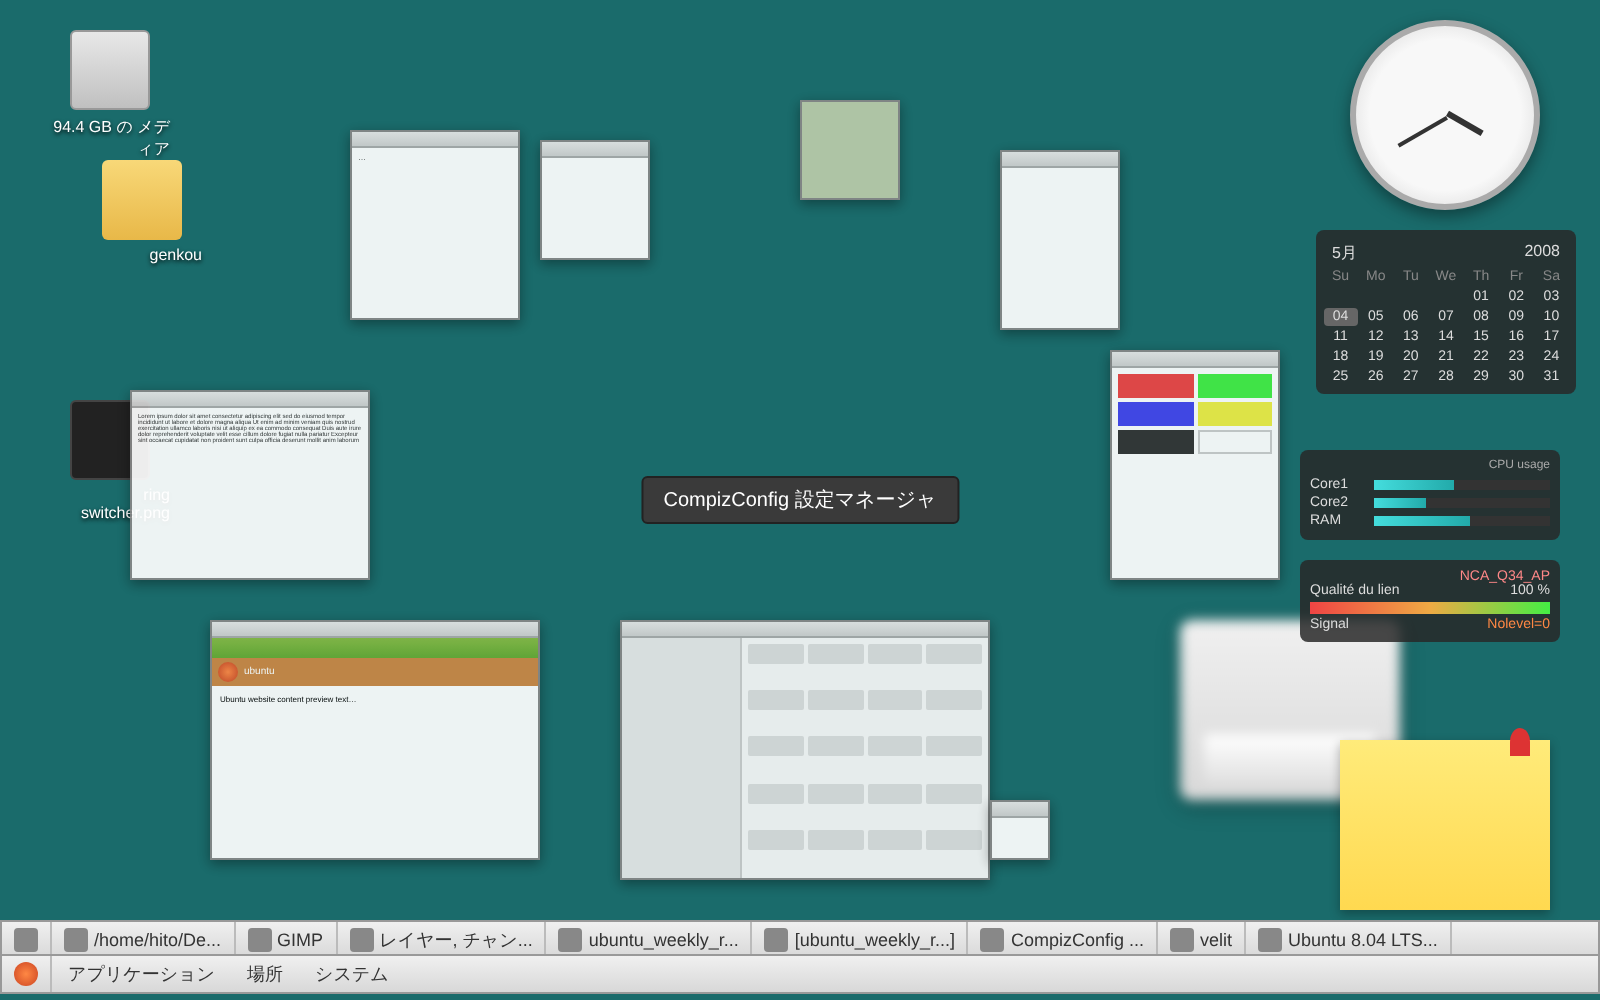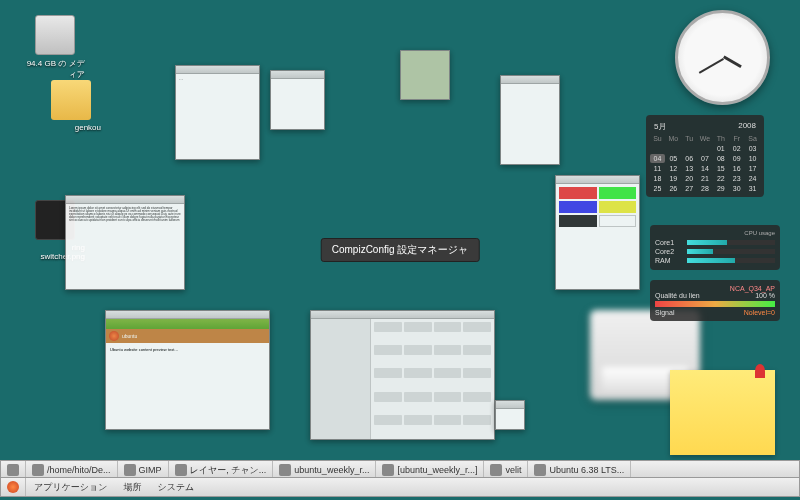--- a/index.html
+++ b/index.html
@@ -13,21 +13,21 @@
 .thumb{position:absolute;background:#fff;border:1px solid #888;box-shadow:0 2px 6px rgba(0,0,0,.4);opacity:.92;overflow:hidden}
 .thumb-content{font-size:4px;color:#333;padding:3px;line-height:1.2}
 .thumb-bar{height:8px;background:linear-gradient(#e8e8e8,#d0d0d0);border-bottom:1px solid #aaa}
 .tooltip{position:absolute;background:#3a3a3a;color:#fff;border:1px solid #222;border-radius:3px;padding:4px 10px;font-size:10px;left:50%;top:50%;transform:translate(-50%,-50%);z-index:100}
 .big-drive{position:absolute;right:100px;bottom:100px;width:110px;height:90px;background:linear-gradient(#f0f0f0,#d8d8d8);border-radius:6px;filter:blur(3px);box-shadow:0 3px 10px rgba(0,0,0,.3)}
 .big-drive::after{content:"";position:absolute;bottom:8px;left:12px;right:12px;height:25px;background:linear-gradient(#fff,#e0e0e0);border-radius:2px}
 .clock{position:absolute;top:10px;right:30px;width:95px;height:95px;border-radius:50%;background:radial-gradient(circle,#f8f8f8 60%,#ccc);border:3px solid #aaa;box-shadow:0 3px 8px rgba(0,0,0,.4)}
 .clock::before,.clock::after{content:"";position:absolute;background:#333;left:50%;top:50%;transform-origin:0 0}
 .clock::before{width:2px;height:28px;transform:rotate(60deg)}
 .clock::after{width:3px;height:20px;transform:rotate(300deg)}
-.calendar{position:absolute;top:115px;right:36px;width:118px;background:rgba(40,40,40,.85);border-radius:4px;padding:4px;color:#ddd;font-size:7px}
+.calendar{position:absolute;top:115px;right:12px;width:130px;background:rgba(40,40,40,.85);border-radius:4px;padding:4px;color:#ddd;font-size:7px}
 .cal-head{display:flex;justify-content:space-between;font-size:8px;padding:2px 4px}
 .cal-grid{display:grid;grid-template-columns:repeat(7,1fr);gap:1px;text-align:center}
 .cal-grid span{padding:1px}
 .cal-day-name{color:#888}
 .cal-today{background:#666;border-radius:2px}
 .sysmon{position:absolute;top:225px;right:20px;width:130px;background:rgba(40,40,40,.85);border-radius:4px;padding:5px;color:#ddd;font-size:7px}
 .bar{height:5px;background:#333;margin:2px 0;position:relative}
 .bar-fill{height:100%;background:linear-gradient(90deg,#4dd,#2aa)}
 .wifi{position:absolute;top:280px;right:20px;width:130px;background:rgba(40,40,40,.85);border-radius:4px;padding:5px;color:#ddd;font-size:7px}
 .wifi-bar{height:6px;background:linear-gradient(90deg,#e44,#ea4,#4e4);margin:2px 0}
@@ -259,25 +259,29 @@
       <div class="task">
         <div class="task-icon"></div>
         <span>ubuntu_weekly_r...</span>
       </div>
       <div class="task">
         <div class="task-icon"></div>
         <span>[ubuntu_weekly_r...]</span>
       </div>
       <div class="task">
         <div class="task-icon"></div>
+        <span>CompizConfig ...</span>
+      </div>
+      <div class="task">
+        <div class="task-icon"></div>
         <span>velit</span>
       </div>
       <div class="task">
         <div class="task-icon"></div>
-        <span>Ubuntu 6.38 LTS...</span>
+        <span>Ubuntu 8.04 LTS...</span>
       </div>
     </div>
 </div>
 
 <div class="panel panel-bottom2">
   <div class="task">
       <div class="task-icon" style="background:radial-gradient(#f84,#c42);border-radius:50%"></div>
     </div>
   <span class="menu-btn">アプリケーション</span>
   <span class="menu-btn">場所</span>

